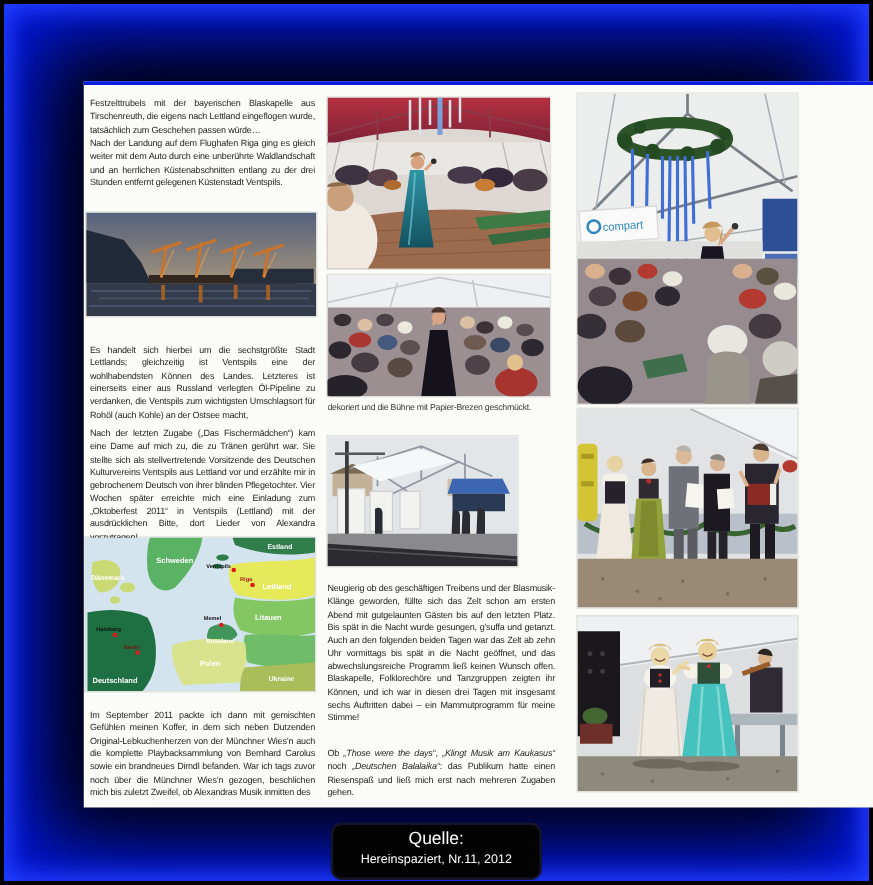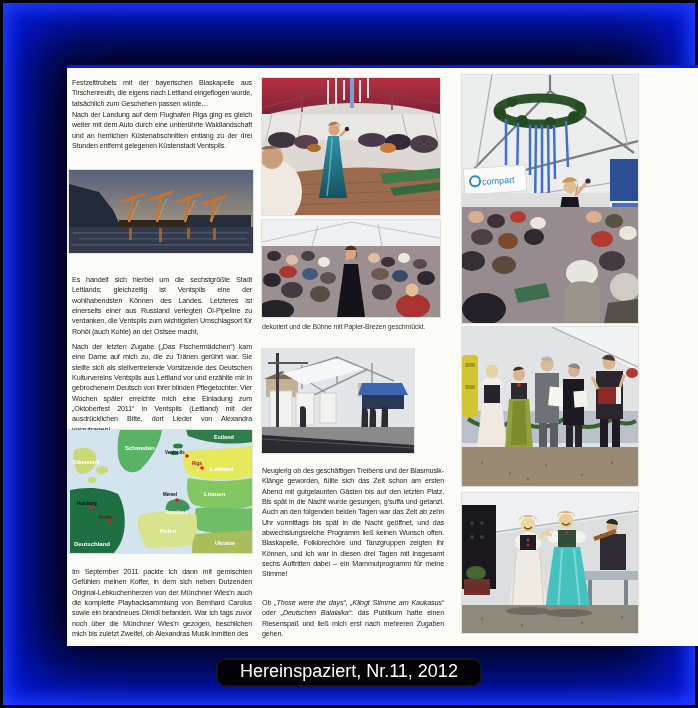--- a/index.html
+++ b/index.html
@@ -11,21 +11,21 @@
         border-top:3px solid #0a1ce0;overflow:hidden;}
   .bt{position:absolute;font-size:7.2px;line-height:10.3px;letter-spacing:-0.15px;
       text-align:justify;color:#262626;}
   .photo{position:absolute;display:block;outline:1px solid rgba(0,0,0,0.10);}
   .pcap{position:absolute;font-size:7px;letter-spacing:-0.2px;color:#3a3a3a;white-space:nowrap;}
   .it{font-style:italic;margin-top:40px;}
   .source-box{position:absolute;left:349px;top:658px;transform:translateX(-50%);
       background:#030303;color:#fff;text-align:center;border-radius:9px;
       border:2px solid #14142a;padding:2px 22px 5px;}
   .source-box .l1{font-size:14px;line-height:17px;}
-  .source-box .l2{font-size:18px;line-height:18px;}
+  .source-box .l2{font-size:10px;line-height:18px;}
   text{font-family:"Liberation Sans",sans-serif;}
 </style>
 </head>
 <body>
 
 <div class="stage">
   <div class="glow"></div>
 
   <div class="page">
 
@@ -224,21 +224,21 @@
         <path d="M100,60 C104,58 106,60 106,64 L106,86 L99,86 Z"></path>
         <path d="M108,60 C112,58 114,60 114,64 L114,86 L107,86 Z"></path>
         <path d="M120,58 C124,56 126,58 126,62 L126,82 L119,82 Z"></path>
       </g>
       <rect y="78" width="152" height="26" fill="#8a8a8c"></rect>
       <path d="M0,86 L152,96 L152,104 L0,104 Z" fill="#2b2b30"></path>
       <path d="M0,90 L152,99" stroke="#55555a" stroke-width="1.2"></path>
     </svg>
 
     <p class="bt" style="left:195px;top:391px;width:182px">Neugierig ob des geschäftigen Treibens und der Blasmusik-Klänge geworden, füllte sich das Zelt schon am ersten Abend mit gutgelaunten Gästen bis auf den letzten Platz. Bis spät in die Nacht wurde gesungen, g’suffa und getanzt. Auch an den folgenden beiden Tagen war das Zelt ab zehn Uhr vormittags bis spät in die Nacht geöffnet, und das abwechslungsreiche Programm ließ keinen Wunsch offen. Blaskapelle, Folklorechöre und Tanzgruppen zeigten ihr Können, und ich war in diesen drei Tagen mit insgesamt sechs Auftritten dabei – ein Mammutprogramm für meine Stimme!</p>
-    <p class="bt" style="left:195px;top:523px;width:182px"><span>Ob </span><span class="it">„Those were the days“</span><span>, </span><span class="it">„Klingt Stimme am Kaukasus“</span><span> oder </span><span class="it">„Deutschen Balalaika“</span><span>: das Publikum hatte einen Riesenspaß und ließ mich erst nach mehreren Zugaben gehen.</span></p>
+    <p class="bt" style="left:195px;top:523px;width:182px"><span>Ob </span><span class="it">„Those were the days“</span><span>, </span><span class="it">„Klingt Musik am Kaukasus“</span><span> noch </span><span class="it">„Deutschen Balalaika“</span><span>: das Publikum hatte einen Riesenspaß und ließ mich erst nach mehreren Zugaben gehen.</span></p>
 
     <svg class="photo" style="left:395px;top:7px" width="176" height="248" viewBox="0 0 176 248">
       <rect width="176" height="248" fill="#eceded"></rect>
       <g stroke="#787f86" stroke-width="2.2" fill="none">
         <path d="M8,98 L88,16 L172,78 M88,16 L88,0 M20,106 L176,66"></path>
       </g>
       <g stroke="#a8aeb4" stroke-width="1.2" fill="none">
         <path d="M0,130 L176,104 M30,0 L14,96 M150,0 L166,72"></path>
       </g>
       <ellipse cx="78" cy="36" rx="42" ry="13" fill="none" stroke="#2c5428" stroke-width="9"></ellipse>
@@ -401,15 +401,16 @@
           <circle cx="20" cy="126" r="1.4"></circle>
           <circle cx="60" cy="132" r="1.4"></circle>
           <circle cx="120" cy="130" r="1.4"></circle>
           <circle cx="160" cy="124" r="1.4"></circle>
         </g>
     </svg>
 
   </div>
 
   <div class="source-box">
+    <div class="l1">Quelle:</div>
     <div class="l2">Hereinspaziert, Nr.11, 2012</div>
   </div>
 </div>
 
 </body></html>

